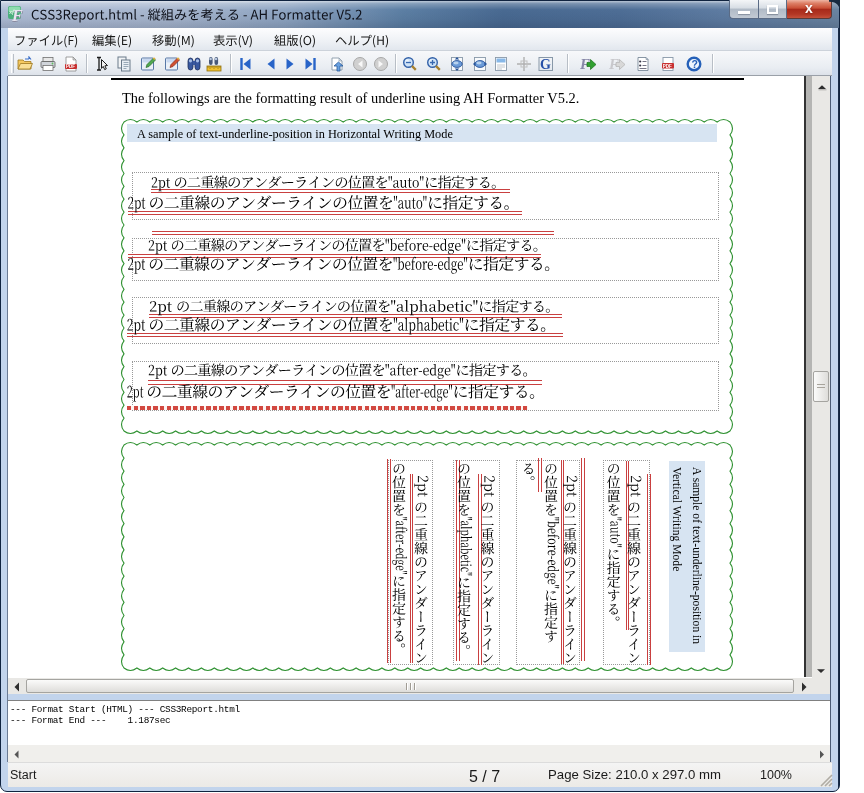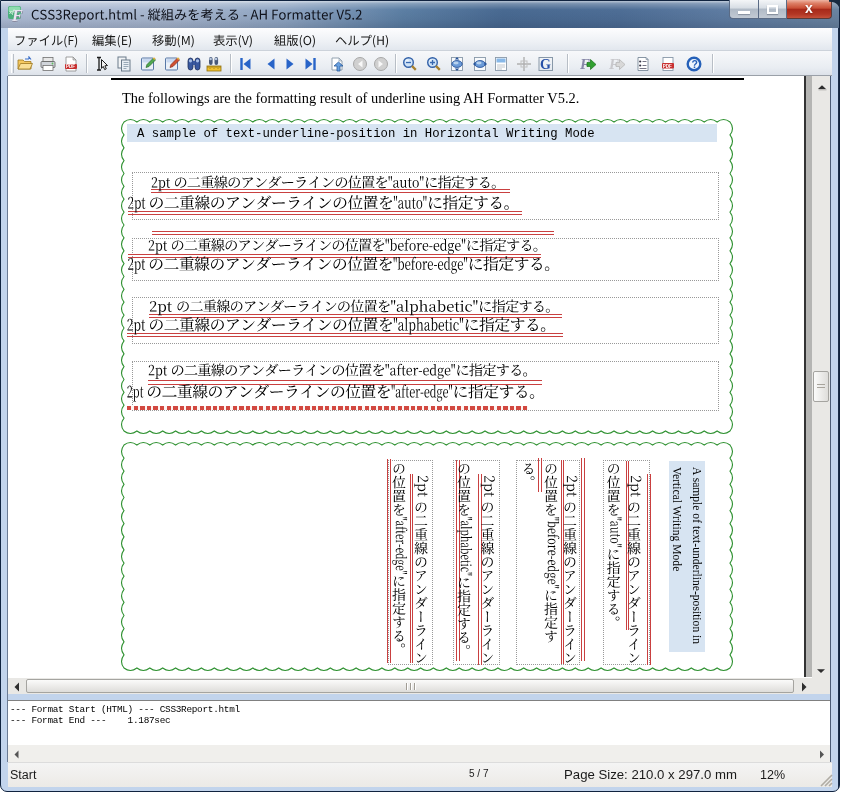--- a/index.html
+++ b/index.html
@@ -190,21 +190,21 @@
   </svg>
 <div class="abs" style="left:8px;top:76px;width:822px;height:602px;background:#fff"></div>
 <div class="abs" style="left:804px;top:76px;width:1.5px;height:601px;background:#333"></div>
 <div class="abs" style="left:805.5px;top:76px;width:6px;height:601px;background:#b5b5b3"></div>
 <div class="abs" style="left:111px;top:78px;width:633px;height:2px;background:#000"></div>
 <div class="abs" style="left:122px;top:90px;font-family:'Liberation Serif',serif;font-size:14.4px;color:#000">The followings are the formatting result of underline using AH Formatter V5.2.</div>
 <svg style="position:absolute;left:124px;top:122px;overflow:visible" width="1" height="1">
     <path d="M 0 0 Q 6.4 -5.0 12.9 0.0 Q 19.3 -5.0 25.8 0.0 Q 32.2 -5.0 38.7 0.0 Q 45.1 -5.0 51.6 0.0 Q 58.0 -5.0 64.5 0.0 Q 70.9 -5.0 77.4 0.0 Q 83.8 -5.0 90.3 0.0 Q 96.7 -5.0 103.1 0.0 Q 109.6 -5.0 116.0 0.0 Q 122.5 -5.0 128.9 0.0 Q 135.4 -5.0 141.8 0.0 Q 148.3 -5.0 154.7 0.0 Q 161.2 -5.0 167.6 0.0 Q 174.1 -5.0 180.5 0.0 Q 187.0 -5.0 193.4 0.0 Q 199.9 -5.0 206.3 0.0 Q 212.7 -5.0 219.2 0.0 Q 225.6 -5.0 232.1 0.0 Q 238.5 -5.0 245.0 0.0 Q 251.4 -5.0 257.9 0.0 Q 264.3 -5.0 270.8 0.0 Q 277.2 -5.0 283.7 0.0 Q 290.1 -5.0 296.6 0.0 Q 303.0 -5.0 309.4 0.0 Q 315.9 -5.0 322.3 0.0 Q 328.8 -5.0 335.2 0.0 Q 341.7 -5.0 348.1 0.0 Q 354.6 -5.0 361.0 0.0 Q 367.5 -5.0 373.9 0.0 Q 380.4 -5.0 386.8 0.0 Q 393.3 -5.0 399.7 0.0 Q 406.1 -5.0 412.6 0.0 Q 419.0 -5.0 425.5 0.0 Q 431.9 -5.0 438.4 0.0 Q 444.8 -5.0 451.3 0.0 Q 457.7 -5.0 464.2 0.0 Q 470.6 -5.0 477.1 0.0 Q 483.5 -5.0 490.0 0.0 Q 496.4 -5.0 502.9 0.0 Q 509.3 -5.0 515.7 0.0 Q 522.2 -5.0 528.6 0.0 Q 535.1 -5.0 541.5 0.0 Q 548.0 -5.0 554.4 0.0 Q 560.9 -5.0 567.3 0.0 Q 573.8 -5.0 580.2 0.0 Q 586.7 -5.0 593.1 0.0 Q 599.6 -5.0 606.0 0.0 Q 611.0 6.4 606.0 12.9 Q 611.0 19.3 606.0 25.8 Q 611.0 32.2 606.0 38.6 Q 611.0 45.1 606.0 51.5 Q 611.0 57.9 606.0 64.4 Q 611.0 70.8 606.0 77.2 Q 611.0 83.7 606.0 90.1 Q 611.0 96.6 606.0 103.0 Q 611.0 109.4 606.0 115.9 Q 611.0 122.3 606.0 128.8 Q 611.0 135.2 606.0 141.6 Q 611.0 148.1 606.0 154.5 Q 611.0 160.9 606.0 167.4 Q 611.0 173.8 606.0 180.2 Q 611.0 186.7 606.0 193.1 Q 611.0 199.6 606.0 206.0 Q 611.0 212.4 606.0 218.9 Q 611.0 225.3 606.0 231.8 Q 611.0 238.2 606.0 244.6 Q 611.0 251.1 606.0 257.5 Q 611.0 263.9 606.0 270.4 Q 611.0 276.8 606.0 283.2 Q 611.0 289.7 606.0 296.1 Q 611.0 302.6 606.0 309.0 Q 599.6 314.0 593.1 309.0 Q 586.7 314.0 580.2 309.0 Q 573.8 314.0 567.3 309.0 Q 560.9 314.0 554.4 309.0 Q 548.0 314.0 541.5 309.0 Q 535.1 314.0 528.6 309.0 Q 522.2 314.0 515.7 309.0 Q 509.3 314.0 502.9 309.0 Q 496.4 314.0 490.0 309.0 Q 483.5 314.0 477.1 309.0 Q 470.6 314.0 464.2 309.0 Q 457.7 314.0 451.3 309.0 Q 444.8 314.0 438.4 309.0 Q 431.9 314.0 425.5 309.0 Q 419.0 314.0 412.6 309.0 Q 406.1 314.0 399.7 309.0 Q 393.3 314.0 386.8 309.0 Q 380.4 314.0 373.9 309.0 Q 367.5 314.0 361.0 309.0 Q 354.6 314.0 348.1 309.0 Q 341.7 314.0 335.2 309.0 Q 328.8 314.0 322.3 309.0 Q 315.9 314.0 309.4 309.0 Q 303.0 314.0 296.6 309.0 Q 290.1 314.0 283.7 309.0 Q 277.2 314.0 270.8 309.0 Q 264.3 314.0 257.9 309.0 Q 251.4 314.0 245.0 309.0 Q 238.5 314.0 232.1 309.0 Q 225.6 314.0 219.2 309.0 Q 212.7 314.0 206.3 309.0 Q 199.9 314.0 193.4 309.0 Q 187.0 314.0 180.5 309.0 Q 174.1 314.0 167.6 309.0 Q 161.2 314.0 154.7 309.0 Q 148.3 314.0 141.8 309.0 Q 135.4 314.0 128.9 309.0 Q 122.5 314.0 116.0 309.0 Q 109.6 314.0 103.1 309.0 Q 96.7 314.0 90.3 309.0 Q 83.8 314.0 77.4 309.0 Q 70.9 314.0 64.5 309.0 Q 58.0 314.0 51.6 309.0 Q 45.1 314.0 38.7 309.0 Q 32.2 314.0 25.8 309.0 Q 19.3 314.0 12.9 309.0 Q 6.4 314.0 -0.0 309.0 Q -5.0 302.6 0.0 296.1 Q -5.0 289.7 0.0 283.2 Q -5.0 276.8 0.0 270.4 Q -5.0 263.9 0.0 257.5 Q -5.0 251.1 0.0 244.6 Q -5.0 238.2 0.0 231.8 Q -5.0 225.3 0.0 218.9 Q -5.0 212.4 0.0 206.0 Q -5.0 199.6 0.0 193.1 Q -5.0 186.7 0.0 180.2 Q -5.0 173.8 0.0 167.4 Q -5.0 160.9 0.0 154.5 Q -5.0 148.1 0.0 141.6 Q -5.0 135.2 0.0 128.8 Q -5.0 122.3 0.0 115.9 Q -5.0 109.4 0.0 103.0 Q -5.0 96.6 0.0 90.1 Q -5.0 83.7 0.0 77.2 Q -5.0 70.8 0.0 64.4 Q -5.0 57.9 0.0 51.5 Q -5.0 45.1 0.0 38.6 Q -5.0 32.2 0.0 25.8 Q -5.0 19.3 0.0 12.9 Q -5.0 6.4 0.0 0.0 Z" fill="none" stroke="#2e9130" stroke-width="1.1"></path>
   </svg>
 <div class="abs" style="left:127px;top:123.5px;width:590px;height:18px;background:#d7e4f2"></div>
-<div class="abs" style="left:137px;top:127px;font-family:Liberation Mono, monospace;font-size:12.3px;color:#000">A sample of text-underline-position in Horizontal Writing Mode</div>
+<div class="abs" style="left:137px;top:127px;font-family:Liberation Serif, serif;font-size:12.3px;color:#000">A sample of text-underline-position in Horizontal Writing Mode</div>
 <div class="abs" style="left:132px;top:172px;width:586.5px;height:48px;border:1px dotted #999"></div>
 <div class="abs" style="left:132px;top:237.5px;width:586.5px;height:43.5px;border:1px dotted #999"></div>
 <div class="abs" style="left:132px;top:297px;width:586.5px;height:46.5px;border:1px dotted #999"></div>
 <div class="abs" style="left:132px;top:360.5px;width:586.5px;height:50px;border:1px dotted #999"></div>
 <div style="position:absolute;left:151px;top:189.0px;width:358.6px;height:4.4px;border-top:1.4px solid #c94040;border-bottom:1.4px solid #c94040"></div>
 <div style="position:absolute;left:127.5px;top:210.5px;width:394.4px;height:4.4px;border-top:1.4px solid #c94040;border-bottom:1.4px solid #c94040"></div>
 <div style="position:absolute;left:151.5px;top:230.6px;width:402.1px;height:4.5px;border-top:1.5px solid #c94040;border-bottom:1.5px solid #c94040"></div>
 <div style="position:absolute;left:127.5px;top:253.6px;width:413.1px;height:4.4px;border-top:1.4px solid #c94040;border-bottom:1.4px solid #c94040"></div>
 <div style="position:absolute;left:149px;top:314.1px;width:412.70000000000005px;height:4.4px;border-top:1.4px solid #c94040;border-bottom:1.4px solid #c94040"></div>
 <div style="position:absolute;left:126.7px;top:332.7px;width:436.00000000000006px;height:4.4px;border-top:1.4px solid #c94040;border-bottom:1.4px solid #c94040"></div>
@@ -261,23 +261,23 @@
 <div class="abs" style="left:8px;top:745px;width:822px;height:17px;background:#f0efec"></div>
 <svg class="abs" style="left:13px;top:749px" width="8" height="11">
     <path d="M5.5 1.5 L1.5 5.5 L5.5 9.5 Z" fill="#555"></path>
   </svg>
 <svg class="abs" style="left:818px;top:749px" width="8" height="11">
     <path d="M2 1.5 L6 5.5 L2 9.5 Z" fill="#555"></path>
   </svg>
 <div class="abs" style="left:8px;top:762px;width:824px;height:25px;
 background:linear-gradient(#f4f4f4,#eceae6);border-top:1px solid #dcdcdc"></div>
 <div class="abs" style="left:10px;top:768px;font-size:12.5px;color:#1a1a1a">Start</div>
-<div class="abs" style="left:469px;top:768px;font-size:10px;color:#1a1a1a">5 / 7</div>
-<div class="abs" style="left:564px;top:767px;font-size:13.2px;color:#1a1a1a">Page Size: 210.0 x 297.0 mm</div>
-<div class="abs" style="left:760px;top:768px;font-size:12.5px;color:#1a1a1a">12%</div>
+<div class="abs" style="left:469px;top:768px;font-size:16px;color:#1a1a1a">5 / 7</div>
+<div class="abs" style="left:548px;top:767px;font-size:13.2px;color:#1a1a1a">Page Size: 210.0 x 297.0 mm</div>
+<div class="abs" style="left:760px;top:768px;font-size:12.5px;color:#1a1a1a">100%</div>
 <svg class="abs" style="left:820px;top:774px" width="13" height="13">
 <path d="M12 1 L1 12 M12 5 L5 12 M12 9 L9 12" stroke="#b0aca4" stroke-width="1.6"></path>
   </svg>
 <svg class="abs" style="left:0;top:0;pointer-events:none" width="864" height="793">
     <defs>
       <path id="g0" d="M4.8 0.2Q3.9 0.2 3.2 -0.2Q2.4 -0.5 1.9 -1.1Q1.3 -1.7 1.0 -2.6Q0.7 -3.5 0.7 -4.6Q0.7 -5.7 1.0 -6.6Q1.4 -7.5 1.9 -8.1Q2.5 -8.7 3.2 -9.1Q3.9 -9.4 4.8 -9.4Q5.7 -9.4 6.3 -9.1Q7.0 -8.7 7.4 -8.3L6.7 -7.5Q6.4 -7.9 5.9 -8.1Q5.4 -8.4 4.8 -8.4Q4.0 -8.4 3.3 -7.9Q2.7 -7.5 2.3 -6.6Q1.9 -5.8 1.9 -4.6Q1.9 -3.5 2.3 -2.6Q2.6 -1.8 3.3 -1.3Q3.9 -0.9 4.8 -0.9Q5.5 -0.9 6.0 -1.1Q6.5 -1.4 6.9 -1.9L7.6 -1.2Q7.0 -0.5 6.3 -0.2Q5.7 0.2 4.8 0.2Z"></path>
       <path id="g1" d="M3.8 0.2Q2.9 0.2 2.0 -0.2Q1.2 -0.6 0.6 -1.2L1.3 -2.0Q1.8 -1.5 2.5 -1.2Q3.1 -0.9 3.8 -0.9Q4.8 -0.9 5.3 -1.3Q5.8 -1.7 5.8 -2.4Q5.8 -2.8 5.6 -3.1Q5.4 -3.4 5.0 -3.6Q4.7 -3.8 4.2 -4.0L2.9 -4.6Q2.5 -4.8 2.1 -5.1Q1.6 -5.4 1.3 -5.8Q1.0 -6.3 1.0 -7.0Q1.0 -7.7 1.4 -8.2Q1.8 -8.8 2.4 -9.1Q3.1 -9.4 3.9 -9.4Q4.8 -9.4 5.5 -9.1Q6.2 -8.8 6.7 -8.3L6.0 -7.5Q5.6 -7.9 5.1 -8.2Q4.6 -8.4 3.9 -8.4Q3.2 -8.4 2.7 -8.0Q2.2 -7.7 2.2 -7.0Q2.2 -6.6 2.5 -6.3Q2.7 -6.0 3.0 -5.8Q3.4 -5.7 3.7 -5.5L5.1 -4.9Q5.6 -4.7 6.0 -4.4Q6.5 -4.1 6.7 -3.6Q7.0 -3.1 7.0 -2.5Q7.0 -1.7 6.6 -1.1Q6.2 -0.5 5.5 -0.2Q4.8 0.2 3.8 0.2Z"></path>
       <path id="g2" d="M3.3 0.2Q2.6 0.2 2.0 -0.0Q1.5 -0.2 1.1 -0.5Q0.7 -0.8 0.4 -1.1L1.0 -1.9Q1.4 -1.4 1.9 -1.1Q2.5 -0.8 3.2 -0.8Q3.8 -0.8 4.2 -1.0Q4.6 -1.2 4.9 -1.6Q5.1 -2.0 5.1 -2.5Q5.1 -3.1 4.8 -3.5Q4.6 -3.9 3.9 -4.1Q3.3 -4.4 2.2 -4.4V-5.2Q3.2 -5.2 3.8 -5.5Q4.3 -5.7 4.6 -6.1Q4.8 -6.5 4.8 -7.0Q4.8 -7.7 4.4 -8.1Q4.0 -8.5 3.2 -8.5Q2.7 -8.5 2.2 -8.2Q1.7 -8.0 1.3 -7.6L0.7 -8.3Q1.2 -8.8 1.9 -9.1Q2.5 -9.4 3.3 -9.4Q4.1 -9.4 4.7 -9.1Q5.3 -8.9 5.6 -8.3Q6.0 -7.8 6.0 -7.1Q6.0 -6.3 5.5 -5.7Q5.1 -5.1 4.3 -4.9V-4.8Q4.9 -4.7 5.3 -4.4Q5.8 -4.1 6.0 -3.6Q6.3 -3.1 6.3 -2.5Q6.3 -1.6 5.9 -1.1Q5.5 -0.5 4.8 -0.1Q4.1 0.2 3.3 0.2Z"></path>
       <path id="g3" d="M1.3 0.0V-9.2H4.2Q5.1 -9.2 5.8 -9.0Q6.6 -8.7 7.0 -8.2Q7.4 -7.6 7.4 -6.6Q7.4 -5.7 7.0 -5.1Q6.6 -4.5 5.8 -4.2Q5.1 -3.9 4.2 -3.9H2.4V0.0ZM2.4 -4.9H4.0Q5.1 -4.9 5.6 -5.3Q6.2 -5.7 6.2 -6.6Q6.2 -7.6 5.6 -7.9Q5.1 -8.3 4.0 -8.3H2.4ZM6.3 0.0 3.9 -4.2 4.8 -4.8 7.7 0.0Z"></path>
       <path id="g4" d="M3.9 0.2Q3.0 0.2 2.3 -0.3Q1.5 -0.7 1.1 -1.5Q0.7 -2.3 0.7 -3.4Q0.7 -4.3 0.9 -4.9Q1.2 -5.6 1.6 -6.0Q2.0 -6.5 2.6 -6.8Q3.1 -7.0 3.7 -7.0Q4.6 -7.0 5.2 -6.6Q5.8 -6.2 6.1 -5.5Q6.5 -4.8 6.5 -3.8Q6.5 -3.6 6.4 -3.5Q6.4 -3.3 6.4 -3.1H1.8Q1.8 -2.4 2.1 -1.9Q2.4 -1.4 2.9 -1.1Q3.4 -0.8 4.1 -0.8Q4.6 -0.8 5.0 -0.9Q5.4 -1.0 5.8 -1.3L6.2 -0.5Q5.7 -0.2 5.2 -0.0Q4.6 0.2 3.9 0.2ZM1.8 -4.0H5.4Q5.4 -5.0 5.0 -5.5Q4.5 -6.1 3.7 -6.1Q3.3 -6.1 2.8 -5.8Q2.4 -5.6 2.1 -5.1Q1.8 -4.7 1.8 -4.0Z"></path>

